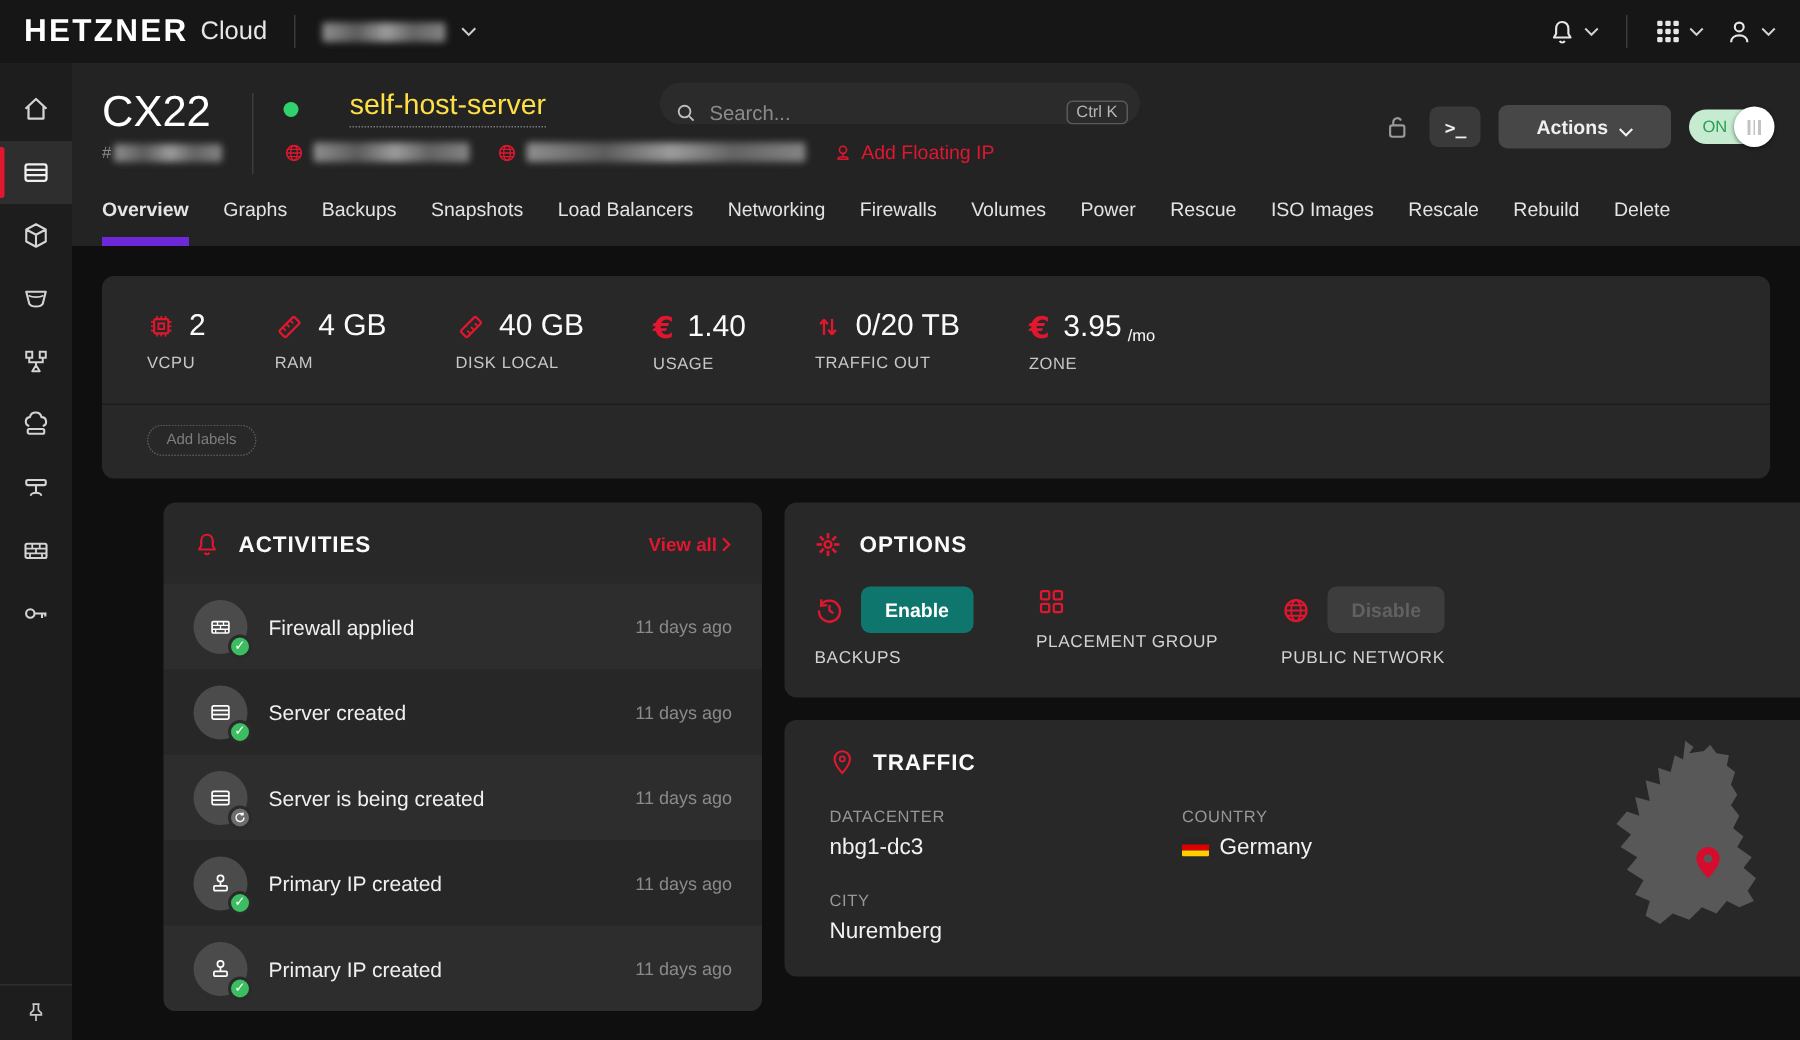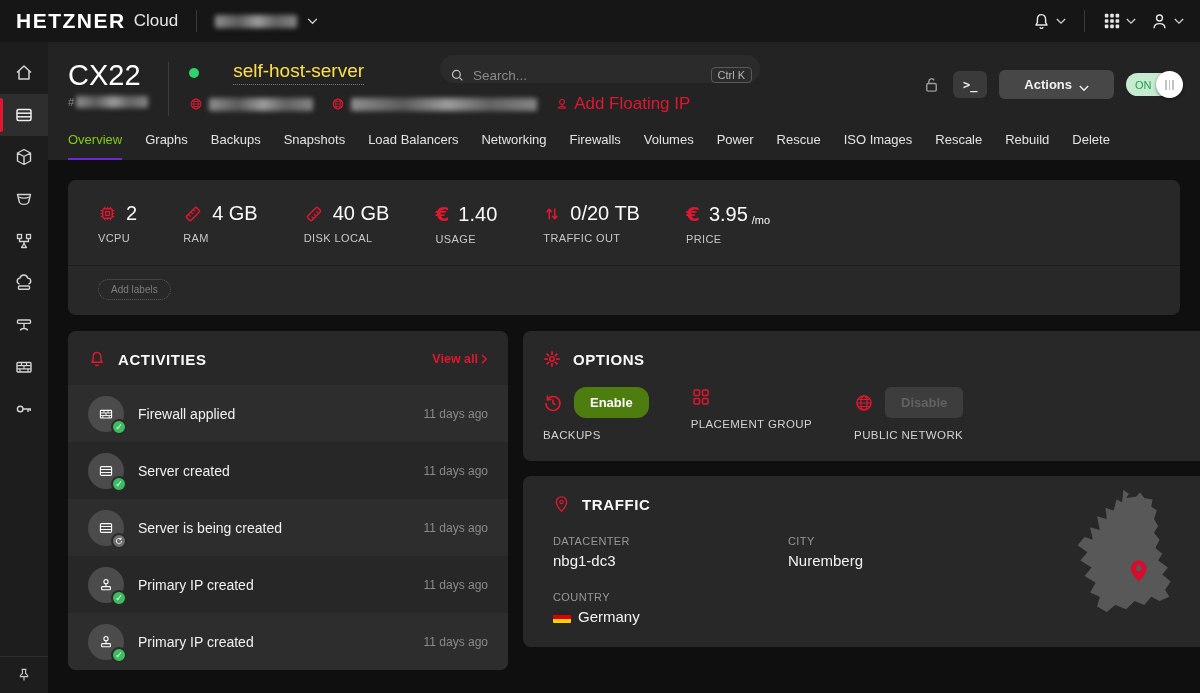--- a/index.html
+++ b/index.html
@@ -41,38 +41,38 @@
   .srv-header { background:#232323; padding:18px 20px 0 20px; }
   .hrow { display:flex; align-items:flex-start; }
   .srv-type { font-size:29px; font-weight:500; color:#fff; line-height:1.1; }
   .srv-id { font-size:11px; color:#8b8b8b; margin-top:4px; display:flex; align-items:center; gap:2px; }
   .h-divider { width:1px; background:#3d3d3d; height:54px; margin:2px 20px 0 20px; }
   .name-row { display:flex; align-items:center; gap:10px; }
   .status-dot { width:10px; height:10px; border-radius:50%; background:#30d26d; }
   .srv-name { font-size:19px; color:#fde047; border-bottom:1px dotted #7a7a7a; padding-bottom:2px; cursor:text;margin-left:24px; }
   .ip-row { display:flex; align-items:center; gap:18px; margin-top:9px; }
   .ip-item { display:flex; align-items:center; gap:6px; }
-  .red-link { color:#e0172f; font-size:17px; display:flex; align-items:center; gap:5px; cursor:pointer; }
+  .red-link { color:#e0172f; font-size:13px; display:flex; align-items:center; gap:5px; cursor:pointer; }
   .h-right { margin-left:auto; display:flex; align-items:center; gap:12px; margin-top:10px; }
   .console-btn { width:34px; height:27px; background:#3a3a3a; border:none; border-radius:6px; color:#eee;
     font-size:12px; font-weight:700; cursor:pointer; font-family:"DejaVu Sans Mono",monospace; }
   .actions-btn { background:#474747; border:none; border-radius:6px; color:#f0f0f0; font-size:13px;
     font-weight:700; padding:7px 25px; display:flex; align-items:flex-end; gap:7px; cursor:pointer;
     font-family:"Liberation Sans",sans-serif; }
   .toggle { width:54px; height:23px; background:#c6ebd0; border-radius:12px; position:relative;
     display:flex; align-items:center; cursor:pointer; }
   .toggle-label { font-size:11px; font-weight:400; color:#27a052; margin-left:9px; }
   .knob { position:absolute; right:-3px; top:-2px; width:27px; height:27px; background:#fff;
     border-radius:50%; box-shadow:0 1px 3px rgba(0,0,0,.5); display:flex; align-items:center;
     justify-content:center; gap:2px; }
   .knob i { display:block; width:1.5px; height:10px; background:#c3c3c3; }
 
   .tabs { display:flex; gap:23px; margin-top:16px; padding-bottom:0; }
   .tab { font-size:13px; color:#e3e3e3; padding-bottom:11px; cursor:pointer; }
-  .tab.active { color:#84cc16; border-bottom:2px solid #6d28d9; }
+  .tab.active { color:#e5e5e5; border-bottom:6px solid #6d28d9;font-weight:bold; }
 
   
   .content { padding:20px; }
   .panel { background:#282828; border-radius:8px; }
 
   .stats-panel { margin-bottom:16px; }
   .stats-row { display:flex; gap:46px; padding:22px 30px 20px 30px; }
   .stat { display:flex; flex-direction:column; }
   .stat-top { display:flex; align-items:center; gap:9px; }
   .stat-val { font-size:20px; color:#fafafa; }
@@ -86,41 +86,41 @@
 
   .grid2 { display:flex; gap:15px; align-items:flex-start; }
   .col-left { width:440px; flex:none; }
   .col-right { flex:1; }
 
   .panel-head { display:flex; align-items:center; gap:12px; padding:19px 20px 17px 20px; }
   .panel-title { font-size:15px; font-weight:700; color:#fafafa; letter-spacing:.6px; }
   .view-all { margin-left:auto; color:#e0172f; font-size:12.5px; font-weight:700; display:flex;
     align-items:center; gap:3px; cursor:pointer; }
 
-  .act-panel { overflow:hidden; }
+  .act-panel { overflow:hidden;margin-left:41px; }
   .act-row { height:57px; display:flex; align-items:center; padding:0 20px; }
   .act-row:nth-child(odd) { background:#2d2d2d; }
   .act-row:nth-child(even) { background:#272727; }
   .avatar { width:36px; height:36px; border-radius:50%; background:#4b4b4b; position:relative;
     display:flex; align-items:center; justify-content:center; flex:none; }
   .badge { position:absolute; right:-3px; bottom:-3px; width:16px; height:16px; border-radius:50%;
     display:flex; align-items:center; justify-content:center; font-size:9px; color:#fff;
     font-family:"DejaVu Sans",sans-serif; border:2px solid #2a2a2a; }
   .badge.success { background:#3dbd61; }
   .badge.pending { background:#6d6d6d; }
   .act-title { margin-left:14px; font-size:14px; color:#f0f0f0; }
   .act-time { margin-left:auto; font-size:12px; color:#8a8a8a; }
 
   .opt-panel { margin-bottom:15px; padding-bottom:20px; }
   .opt-body { display:flex; gap:42px; padding:2px 20px 0 20px; }
   .opt { display:flex; flex-direction:column; }
   .opt-top { display:flex; align-items:center; gap:11px; }
   .btn { border:none; border-radius:6px; font-size:13px; font-weight:700; padding:8px 16px;
     cursor:pointer; font-family:"Liberation Sans",sans-serif; }
-  .btn.primary { background:#4d7c0f; color:#fff;border-radius:12px; }
+  .btn.primary { background:#0f766e; color:#fff; }
   .btn.disabled { background:#3d3d3d; color:#616161; cursor:default; }
   .opt-label { font-size:11.5px; color:#d2d2d2; letter-spacing:.4px; margin-top:11px; }
 
   .loc-panel { display:flex; }
   .loc-left { flex:1; padding-bottom:22px; }
   .loc-grid { display:grid; grid-template-columns:235px 235px; row-gap:22px; padding:4px 20px 0 30px; }
   .fld-label { font-size:11px; color:#979797; letter-spacing:.4px; margin-bottom:5px; }
   .fld-value { font-size:15px; color:#f2f2f2; display:flex; align-items:center; gap:7px; }
   .flag-de { width:18px; height:12px; display:inline-block; border-radius:1px; overflow:hidden; flex:none; }
   .flag-de i { display:block; height:4px; }
@@ -397,21 +397,21 @@
             <span class="stat-val">0/20 TB</span>
           </div>
           <span class="stat-label">TRAFFIC OUT</span>
         </div>
         <div class="stat">
           <div class="stat-top">
             <span class="euro">€</span>
             <span class="stat-val">3.95</span>
             <span class="stat-suffix" style="margin-left:-5px;align-self:flex-end">/mo</span>
           </div>
-          <span class="stat-label">PRICE</span>
+          <span class="stat-label">ZONE</span>
         </div>
       </div>
       <div class="stats-divider"></div>
       <div class="labels-row">
         <span class="add-labels">Add labels</span>
       </div>
     </div>
 
     <div class="grid2">
 
@@ -565,34 +565,34 @@
                 <circle cx="10" cy="8" r="2" fill="none" stroke="#e0172f" stroke-width="1.4"></circle>
               </svg>
               <span class="panel-title">TRAFFIC</span>
             </div>
             <div class="loc-grid">
               <div>
                 <div class="fld-label">DATACENTER</div>
                 <div class="fld-value">nbg1-dc3</div>
               </div>
               <div>
-                <div class="fld-label">CITY</div>
-                <div class="fld-value">Nuremberg</div>
-              </div>
-              <div>
                 <div class="fld-label">COUNTRY</div>
                 <div class="fld-value">
                   <span class="flag-de">
                       <i></i>
                       <i></i>
                       <i></i>
                     </span>
                   <span>Germany</span>
                 </div>
               </div>
+              <div>
+                <div class="fld-label">CITY</div>
+                <div class="fld-value">Nuremberg</div>
+              </div>
             </div>
           </div>
           <div class="map-wrap">
             <svg width="142" height="150" viewBox="0 0 100 108">
               <path fill="#585858" d="
                 M46 2 L50 5 L48 8 L55 7 L58 4 L61 8 L67 9 L66 14 L70 17 L68 23 L71 28 L68 33 L72 38
                 L69 44 L74 48 L71 53 L78 58 L74 63 L80 68 L76 74 L79 79 L72 82 L66 79 L61 85 L54 82
                 L48 88 L40 85 L34 90 L27 86 L29 79 L22 76 L26 69 L18 64 L23 58 L15 53 L20 47 L13 42
                 L18 36 L24 38 L22 29 L29 31 L27 21 L34 23 L33 15 L39 17 L41 9 L45 11 Z"></path>
               <path d="M57 53 c-3.1 0-5.6 2.5-5.6 5.6 c0 4.2 5.6 9.4 5.6 9.4 s5.6-5.2 5.6-9.4 c0-3.1-2.5-5.6-5.6-5.6 z" fill="#d50c2d"></path>

